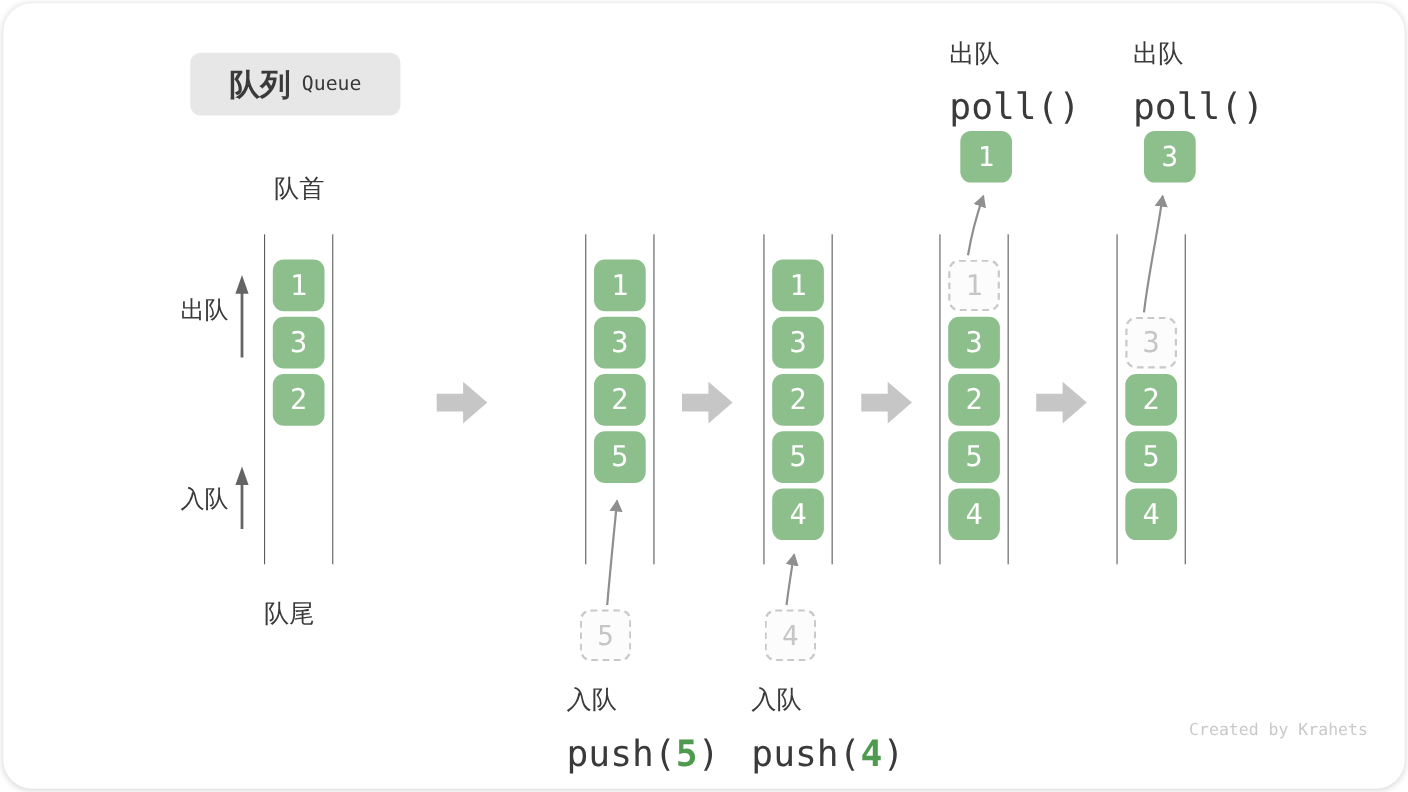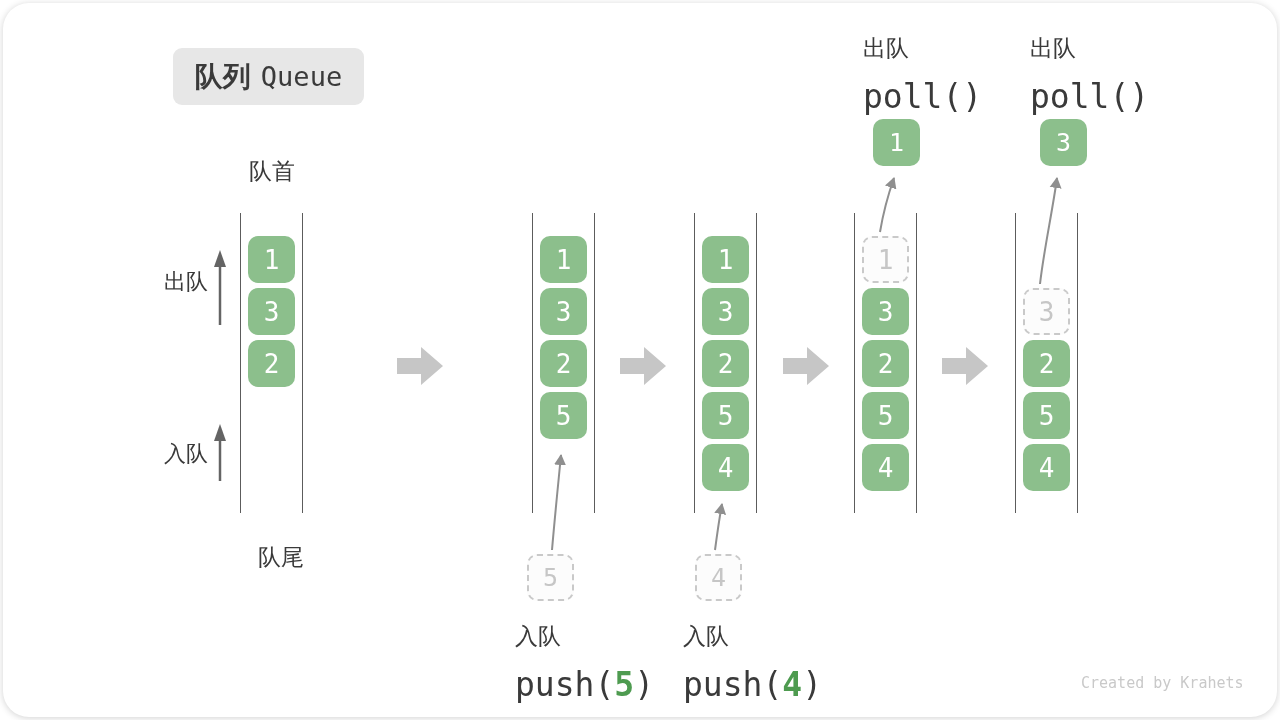--- a/index.html
+++ b/index.html
@@ -4,24 +4,24 @@
 <style>
   html,body{margin:0;padding:0;width:1280px;height:720px;background:#fff;overflow:hidden;
     font-family:"Liberation Sans",sans-serif;}
   .card{position:absolute;inset:3px;background:#fff;border-radius:26px;
     box-shadow:0 1px 7px rgba(0,0,0,.18);}
   .abs{position:absolute;}
   .title-box{left:170px;top:45px;width:191px;height:57px;background:var(--titleBg);
     border-radius:9px;display:flex;align-items:center;justify-content:center;gap:10px;
     color:var(--text);}
   .title-zh{font-size:28px;font-weight:700;text-align:center;}
-  .title-en{font-family:"DejaVu Sans Mono",monospace;font-size:27px;}
+  .title-en{font-family:"DejaVu Sans Mono",monospace;font-size:18px;}
   .cn-label{color:var(--text);font-size:23px;font-weight:400;}
   .front-label{left:237px;top:153px;width:64px;text-align:center;}
-  .rear-label{left:237px;top:539px;width:64px;text-align:right;}
+  .rear-label{left:237px;top:539px;width:64px;text-align:left;}
   .side-label{left:140px;width:65px;text-align:right;font-size:22px;}
   .dequeue-side{top:264px;}
   .enqueue-side{top:436px;}
   .queue-col{position:absolute;top:210px;width:63px;height:300px;
     border-left:1.5px solid #5c5c5c;border-right:1.5px solid #5c5c5c;box-sizing:border-box;}
   .cell{position:absolute;left:7px;width:47px;height:47px;border-radius:10px;
     background:var(--cell);color:var(--cellText);display:flex;align-items:center;justify-content:center;
     font-family:"DejaVu Sans Mono",monospace;font-size:26px;}
   .cell.ghost{background:#fcfcfc;border:2px dashed var(--ghostBorder);box-sizing:border-box;
     color:var(--ghostText);}
@@ -33,21 +33,21 @@
   .anno{color:var(--text);}
   .anno .op{font-size:23px;font-weight:500;}
   .anno .code{font-family:"DejaVu Sans Mono",monospace;font-size:33px;margin-top:13px;}
   .anno .arg{color:var(--accent);font-weight:700;}
   .arrow-layer{position:absolute;left:0;top:0;pointer-events:none;}
   .block-arrow{fill:var(--blockArrow);}
   .thin-arrow{stroke:var(--thinArrow);stroke-width:2.5px;}
   .thin-head{fill:var(--thinArrow);}
   .curve{stroke:var(--curveArrow);stroke-width:2px;fill:none;}
   .curve-head{fill:var(--curveArrow);}
-  .watermark{left:1078px;top:671px;font-family:"DejaVu Sans Mono",monospace;font-size:15px;
+  .watermark{left:1078px;top:651px;font-family:"DejaVu Sans Mono",monospace;font-size:15px;
     color:var(--watermarkColor);}
 </style>
 </head>
 <body>
 
 <div class="card">
 
   <div class="abs title-box">
     <span class="title-zh">队列</span>
     <span class="title-en">Queue</span>

